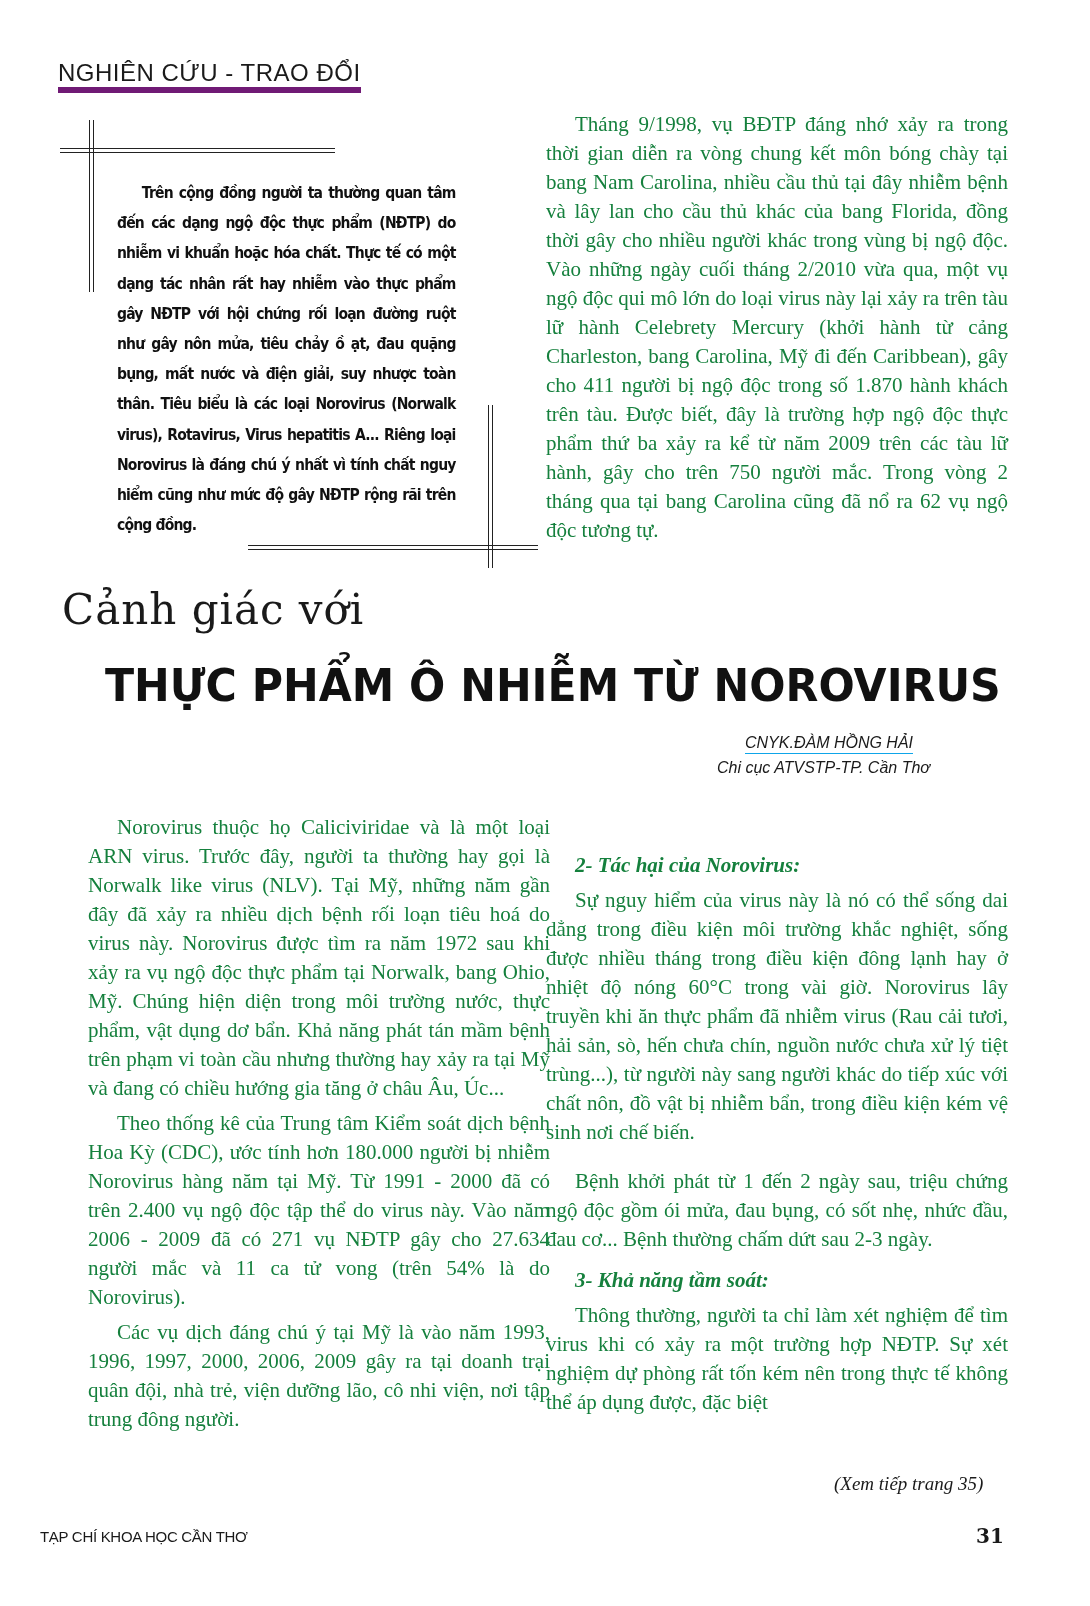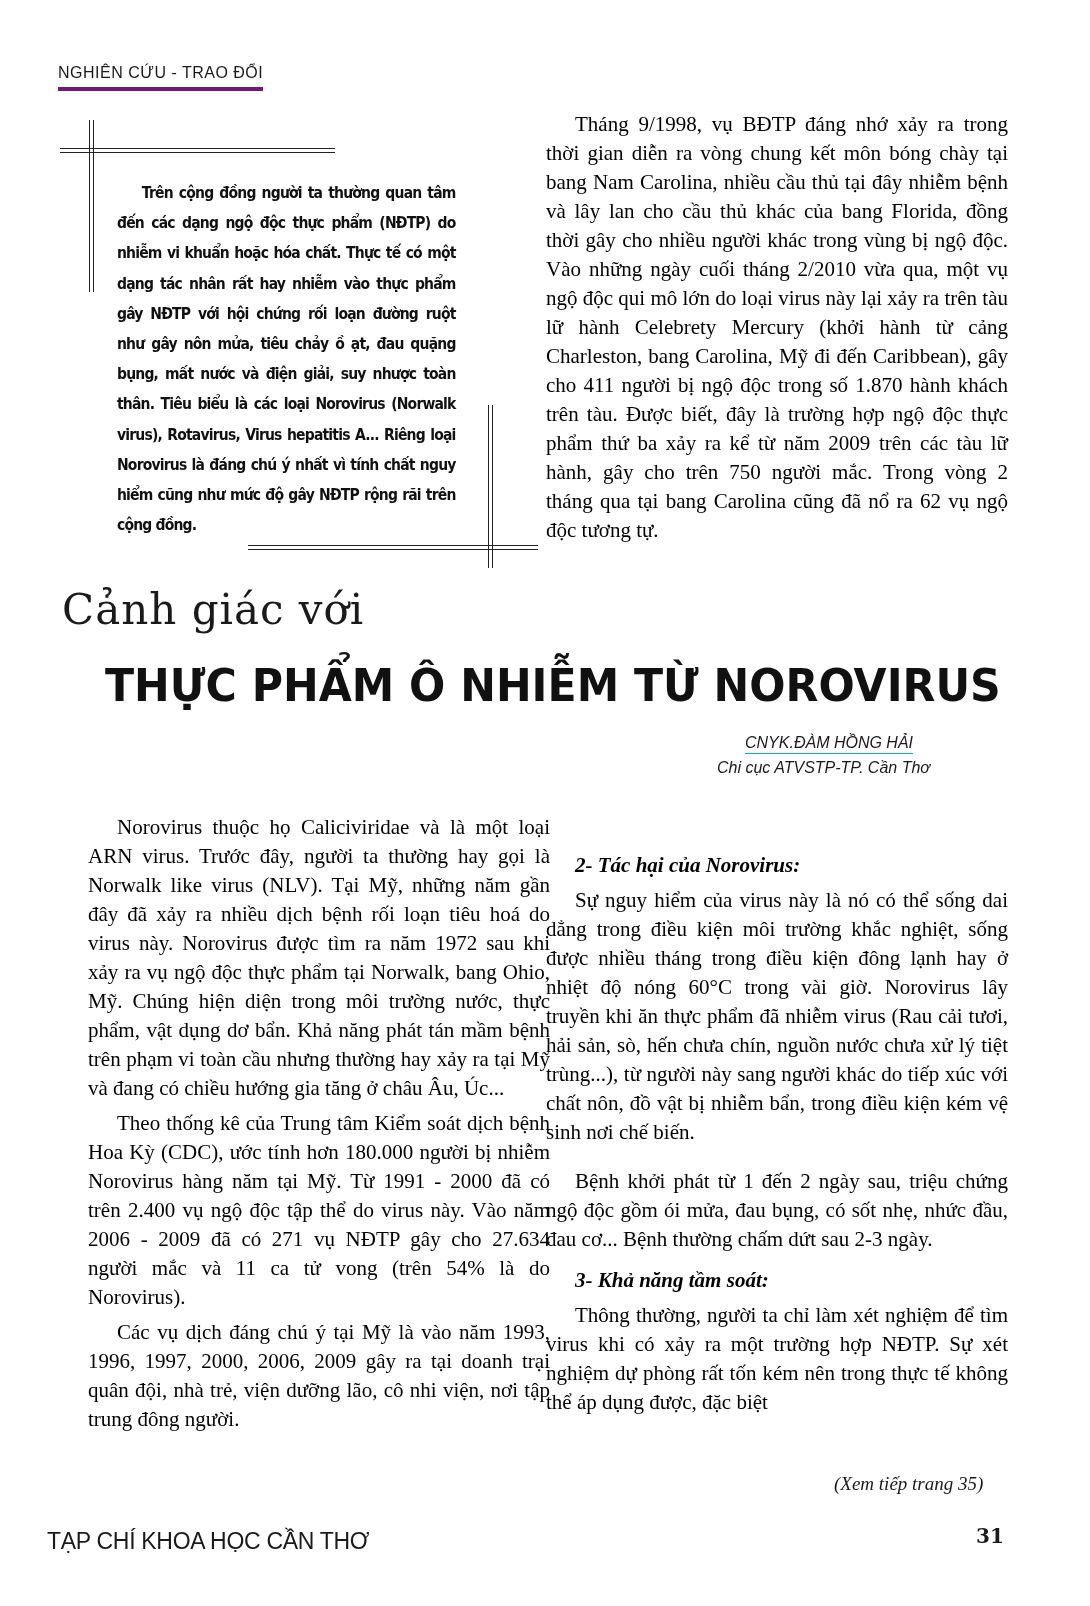--- a/index.html
+++ b/index.html
@@ -1,39 +1,39 @@
 <!DOCTYPE html>
 <html><head>
   <meta charset="utf-8">
   <style>
     html, body { margin: 0; padding: 0; background: #ffffff; }
     body { width: 1090px; height: 1606px; position: relative; overflow: hidden; color: #1a1a1a; }
 
     .section-header {
       position: absolute; left: 58px; top: 60px;
-      font-family: "Liberation Sans", sans-serif; font-size: 16px; letter-spacing: 0.5px;
-      color: #1a1a1a; border-bottom: 4px solid #701a75; padding-bottom: 1px; line-height: 26px;
+      font-family: "Liberation Sans", sans-serif; font-size: 24px; letter-spacing: 0.5px;
+      color: #1a1a1a; border-bottom: 6px solid #701a75; padding-bottom: 1px; line-height: 26px;
     }
 
     
     .line { position: absolute; background: transparent; }
     .hline { height: 3px; border-top: 1px solid #222; border-bottom: 1px solid #222; }
     .vline { width: 3px; border-left: 1px solid #222; border-right: 1px solid #222; }
 
     .intro {
       position: absolute; left: 117px; top: 178px; width: 338px;
       font-family: "DejaVu Sans", sans-serif; font-weight: bold; font-size: 15.2px;
       line-height: 30.2px; text-align: justify; letter-spacing: -0.9px;
       transform: scaleX(0.92); transform-origin: left top;
       width: 368px; text-indent: 27px; color: #111;
     }
 
     .col {
       position: absolute; font-family: "Liberation Serif", serif; font-size: 21px;
-      line-height: 29px; text-align: justify; color: #000000;
+      line-height: 29px; text-align: justify; color: #15803d;
     }
     .col p { margin: 0; text-indent: 29px; }
     .col p.gap { margin-top: 6px; }
     .col h3 { margin: 0; font-style: italic; font-weight: bold; font-size: 21px; padding-left: 29px; line-height: 29px; }
 
     .top-right { left: 546px; top: 110px; width: 462px; }
     .left-col { left: 88px; top: 813px; width: 462px; }
     .right-col { left: 546px; top: 851px; width: 462px; }
 
     .title-script {
@@ -53,22 +53,22 @@
     }
     .affil {
       position: absolute; left: 717px; top: 758px;
       font-family: "Liberation Sans", sans-serif; font-style: italic; font-size: 16px; line-height: 20px;
     }
     .continued {
       position: absolute; left: 834px; top: 1473px;
       font-family: "Liberation Serif", serif; font-style: italic; font-size: 19px;
     }
     .footer-journal {
-      position: absolute; left: 47px; top: 1528px;
-      font-family: "Liberation Sans", sans-serif; font-size: 23px; letter-spacing: -0.3px;
+      position: absolute; left: 40px; top: 1528px;
+      font-family: "Liberation Sans", sans-serif; font-size: 15px; letter-spacing: -0.3px;
     }
     .page-num {
       position: absolute; left: 976px; top: 1524px;
       font-family: "DejaVu Serif", serif; font-weight: bold; font-size: 20px;
     }
   </style>
 </head>
 <body>
 
 <div class="section-header">NGHIÊN CỨU - TRAO ĐỔI</div>

